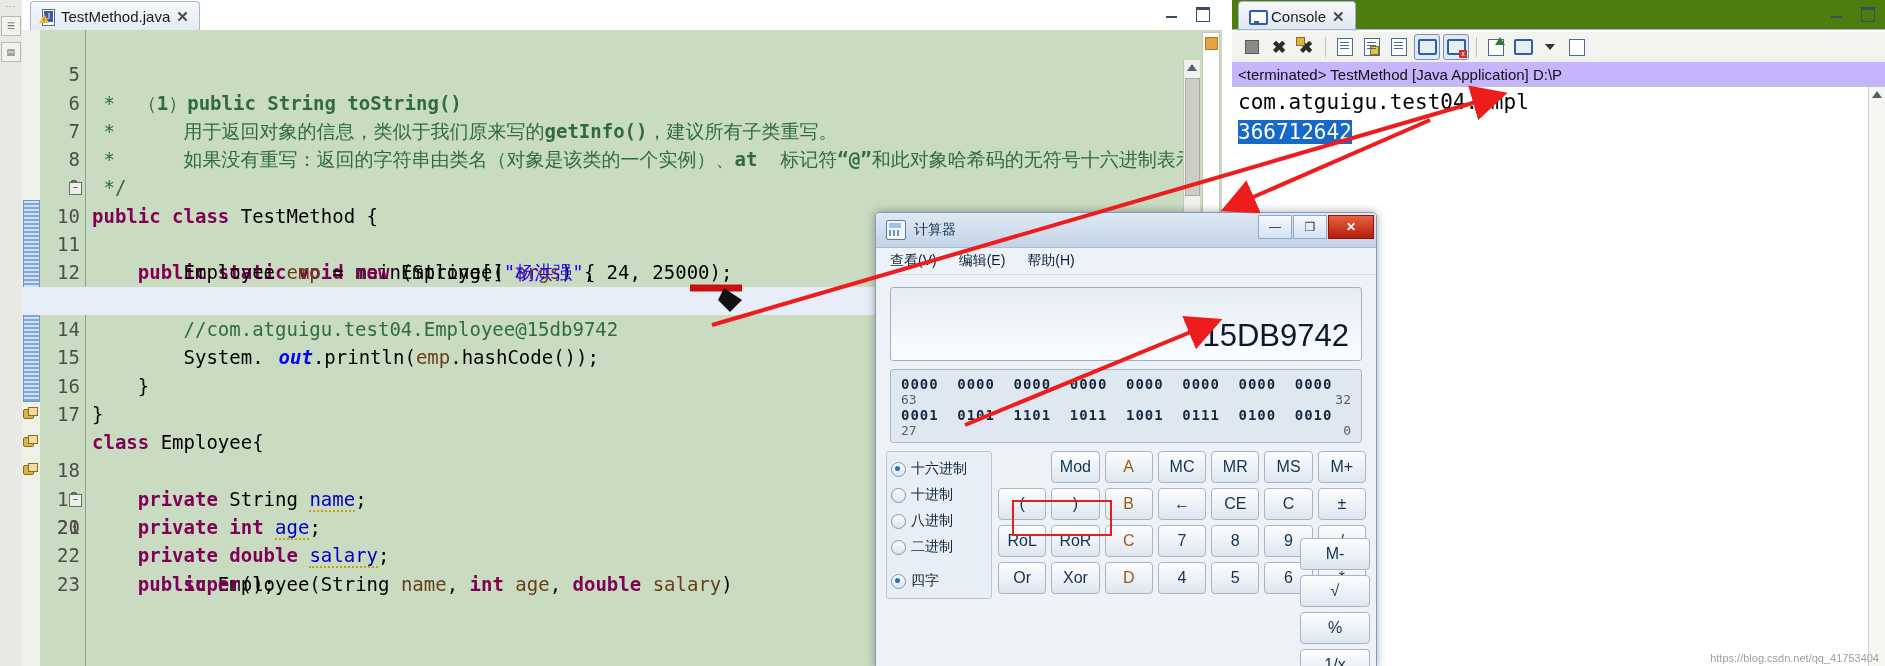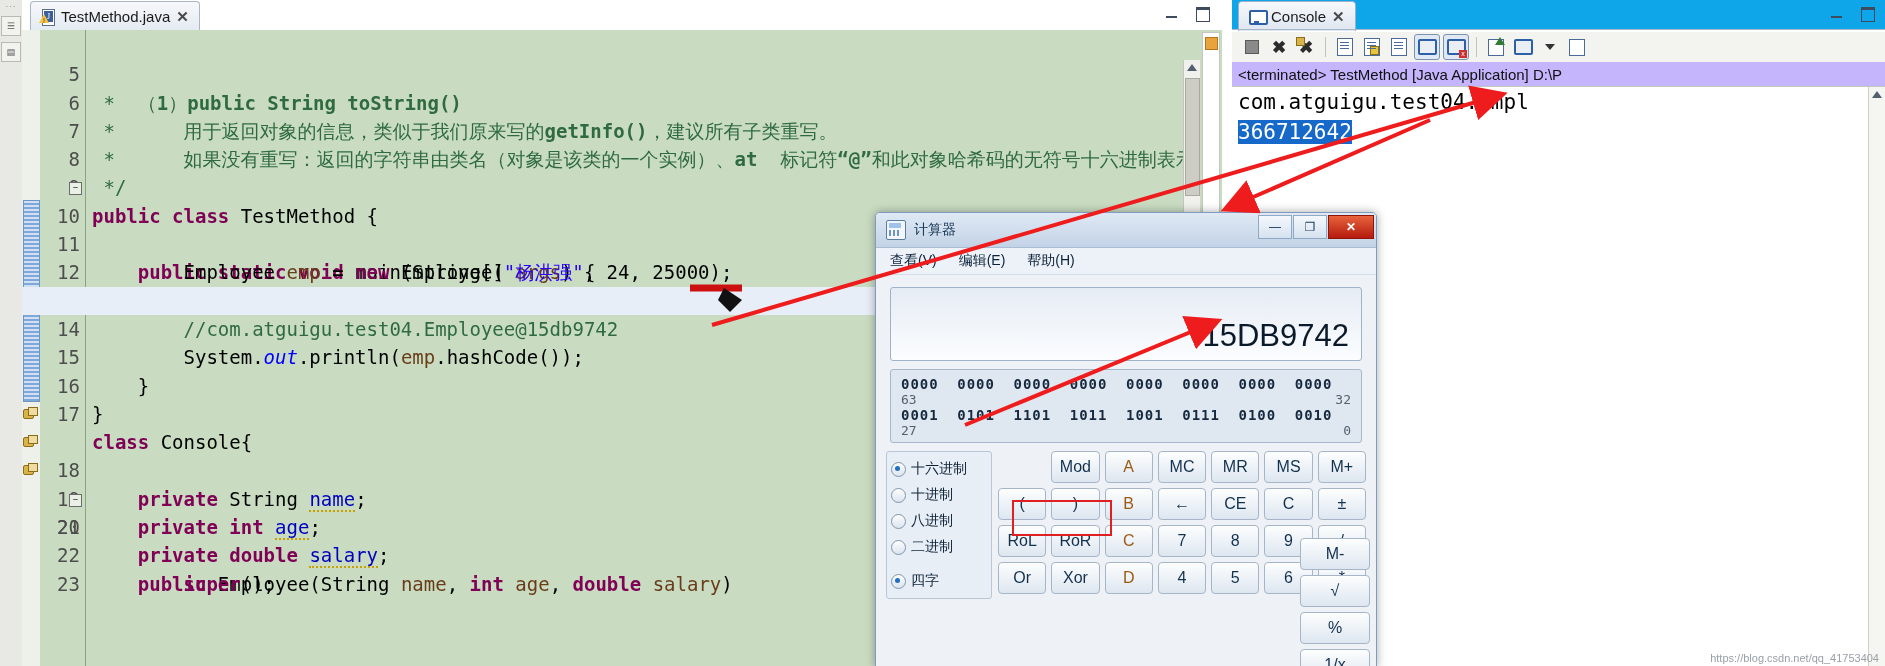--- a/index.html
+++ b/index.html
@@ -46,21 +46,21 @@
   .codeline{position:relative;height:28.3px;line-height:28.3px;white-space:pre;
      font-family:"DejaVu Sans Mono","Liberation Mono",monospace;font-size:19px;}
   .lnum{position:absolute;left:0;width:58px;text-align:right;color:#4d4d4d;font-size:19px;
      font-family:"DejaVu Sans Mono",monospace;}
   .ltext{position:absolute;left:70px;color:#000;text-align:right;}
   .hl-line{background:#e8eef7;}
   .kw2{color:#7f0055;font-weight:bold;}
   .cmt{color:#2f6b3f;}
   .str{color:#2a00ff;}
   .fld{color:#0000c0;}
-  .stat{color:#0000ff;font-style:italic;font-weight:normal;}
+  .stat{color:#0000ff;font-style:italic;font-weight:bold;margin-left:15px;}
   .plain{color:#000;}
   .meth{color:#6a3d1a;}
   .bold{font-weight:bold;}
   .sq{border-bottom:2px dotted #c8a000;}
   .fold-marker{position:absolute;left:47px;top:9px;width:11px;height:11px;border:1px solid #6b6b6b;
      background:#eaf0e6;font-size:9px;line-height:9px;text-align:center;color:#333;}
   .bp{position:absolute;left:1px;top:6px;width:14px;height:14px;}
   .bp .sq1{position:absolute;left:0;top:3px;width:9px;height:8px;background:#d9b44a;border:1px solid #8a6d16;border-radius:2px;}
   .bp .sq2{position:absolute;left:5px;top:1px;width:8px;height:7px;background:#f0dca0;border:1px solid #8a6d16;}
   #blue-rail{position:absolute;left:1px;top:170px;width:15px;height:200px;
@@ -68,21 +68,21 @@
 
   
   #ed-vscroll{position:absolute;right:22px;top:30px;width:16px;bottom:0;background:#f0f0ec;border-left:1px solid #c6c6c0;}
   #ed-vscroll .thumb{position:absolute;left:1px;top:18px;width:13px;height:116px;background:#cdcdc6;border:1px solid #a9a9a2;}
   #ed-vscroll .arrow-up{position:absolute;left:3px;top:4px;width:0;height:0;border-left:5px solid transparent;border-right:5px solid transparent;border-bottom:7px solid #50606e;}
   #ed-ovr{position:absolute;right:2px;top:32px;width:16px;bottom:0;background:#ffffff;border:1px solid #c6c6c0;}
   #ed-ovr .ovr-mark{position:absolute;left:2px;top:4px;width:11px;height:11px;background:#e8a33d;border:1px solid #b5751a;}
 
   
   #console-window{position:absolute;left:1232px;top:0;width:653px;height:666px;background:#ffffff;}
-  #con-tabbar{position:absolute;left:0;top:0;right:0;height:30px;background:#0ea5e9;}
+  #con-tabbar{position:absolute;left:0;top:0;right:0;height:30px;background:#4d7c0f;}
   #con-tab{position:absolute;left:6px;top:1px;height:29px;padding:0 10px;background:linear-gradient(#f6f8fb,#dee6f1);
      border:1px solid #9fb0c6;border-bottom:none;border-radius:4px 4px 0 0;display:flex;align-items:center;gap:6px;}
   .con-icon{width:16px;height:14px;position:relative;flex:none;}
   .con-icon .scr{position:absolute;left:0;top:0;width:15px;height:11px;background:#ffffff;border:2px solid #2d5fa8;border-radius:2px;}
   .con-icon .std{position:absolute;left:5px;top:11px;width:5px;height:3px;background:#2d5fa8;}
   #con-tab-label{font-size:15px;color:#1b1b1b;white-space:nowrap;}
   #con-tab-close{font-size:15px;font-weight:bold;color:#4a4a4a;cursor:pointer;}
   #con-winbtns{position:absolute;right:10px;top:6px;display:flex;gap:14px;}
   #con-tabline{position:absolute;left:0;top:29px;right:0;height:1px;background:#a9b6c7;}
 
@@ -260,21 +260,21 @@
         <span class="ltext plain">    }</span>
       </div>
 
       <div class="codeline">
         <span class="lnum">16</span>
         <span class="ltext plain">}</span>
       </div>
 
       <div class="codeline">
         <span class="lnum">17</span>
-        <span class="ltext"><span class="kw2">class</span> <span class="plain">Console{</span></span>
+        <span class="ltext"><span class="kw2">class</span> <span class="plain">Employee{</span></span>
       </div>
 
       <div class="codeline">
         <span class="bp"><span class="sq1"></span><span class="sq2"></span></span>
         <span class="lnum">18</span>
         <span class="ltext">    <span class="kw2">private</span> <span class="plain">String </span><span class="fld sq">name</span><span class="plain">;</span></span>
       </div>
 
       <div class="codeline">
         <span class="bp"><span class="sq1"></span><span class="sq2"></span></span>

